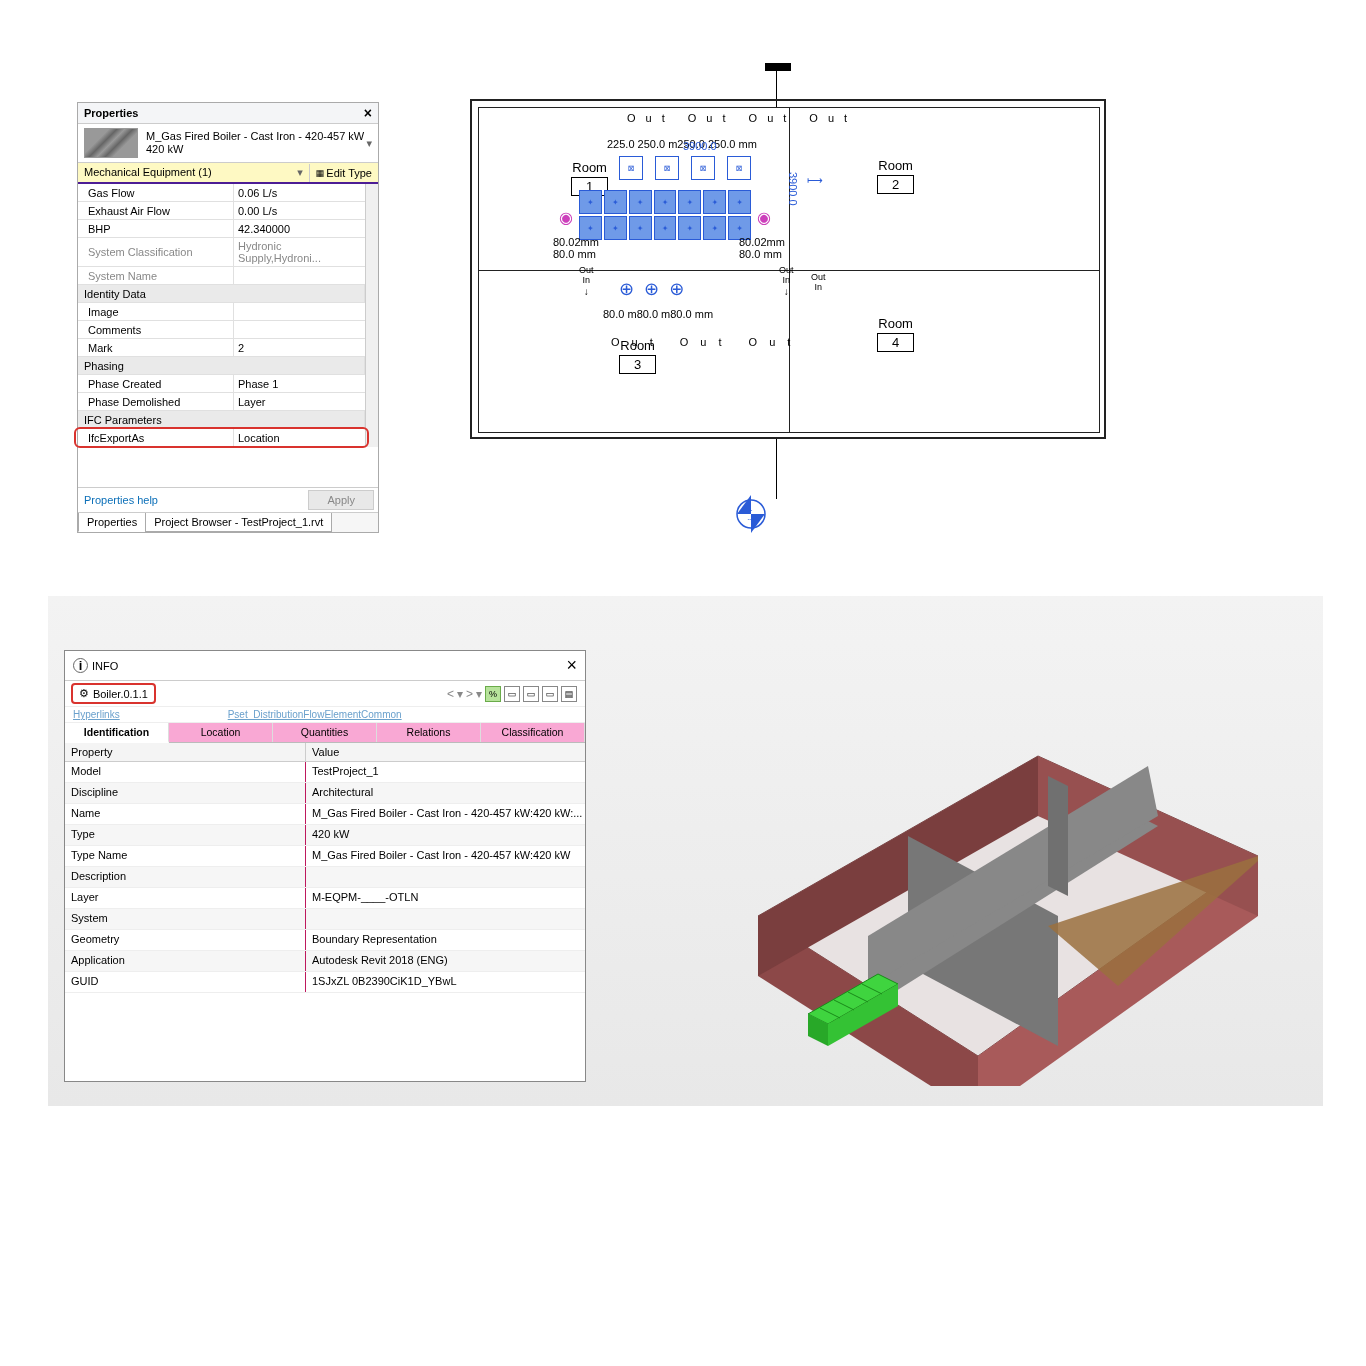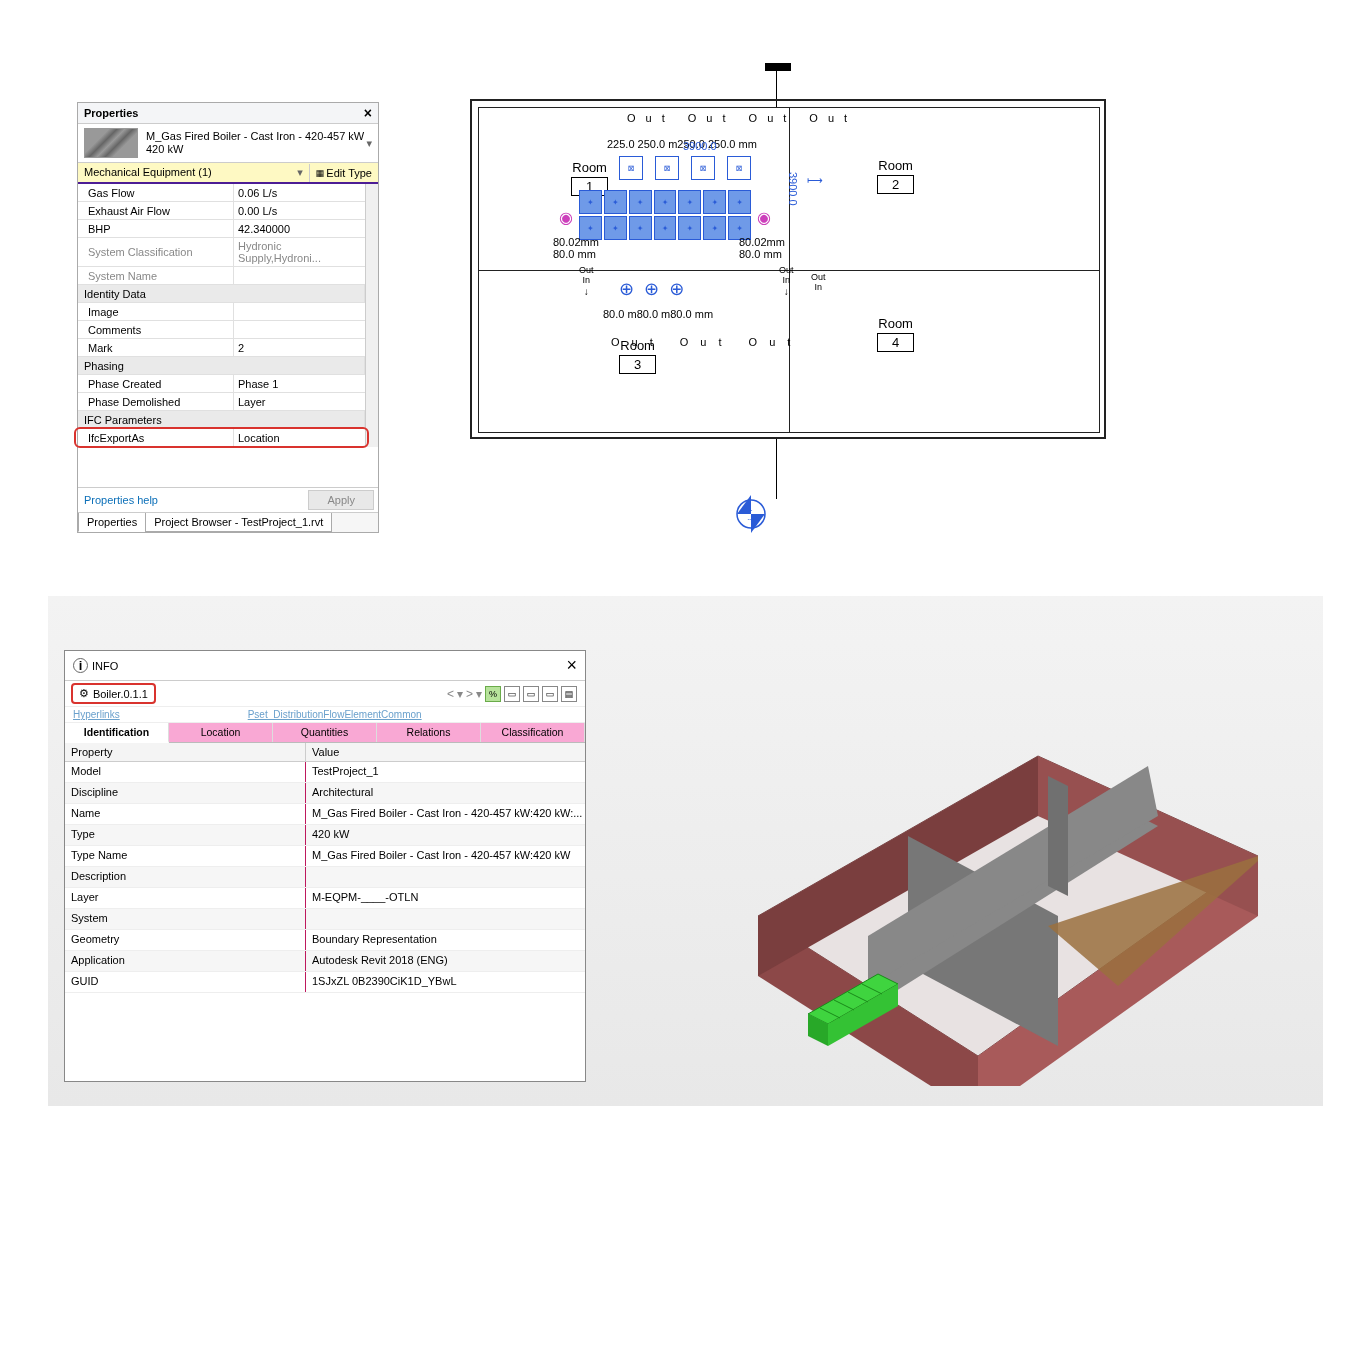--- a/index.html
+++ b/index.html
@@ -282,21 +282,21 @@
         <span class="nav">▾</span>
         <span class="mini green">%</span>
         <span class="mini">▭</span>
         <span class="mini">▭</span>
         <span class="mini">▭</span>
         <span class="mini">▤</span>
       </div>
     </div>
     <div class="hyper-row">
       <span class="hl">Hyperlinks</span>
-      <span class="hl" style="margin-left:76px">Pset_DistributionFlowElementCommon</span>
+      <span class="hl" style="margin-left:56px">Pset_DistributionFlowElementCommon</span>
     </div>
     <div class="info-tabs" id="info-tabs">
         <div class="info-tab active">Identification</div>
         <div class="info-tab">Location</div>
         <div class="info-tab">Quantities</div>
         <div class="info-tab">Relations</div>
         <div class="info-tab">Classification</div>
       </div>
     <div class="info-grid">
       <div class="ig-body">

